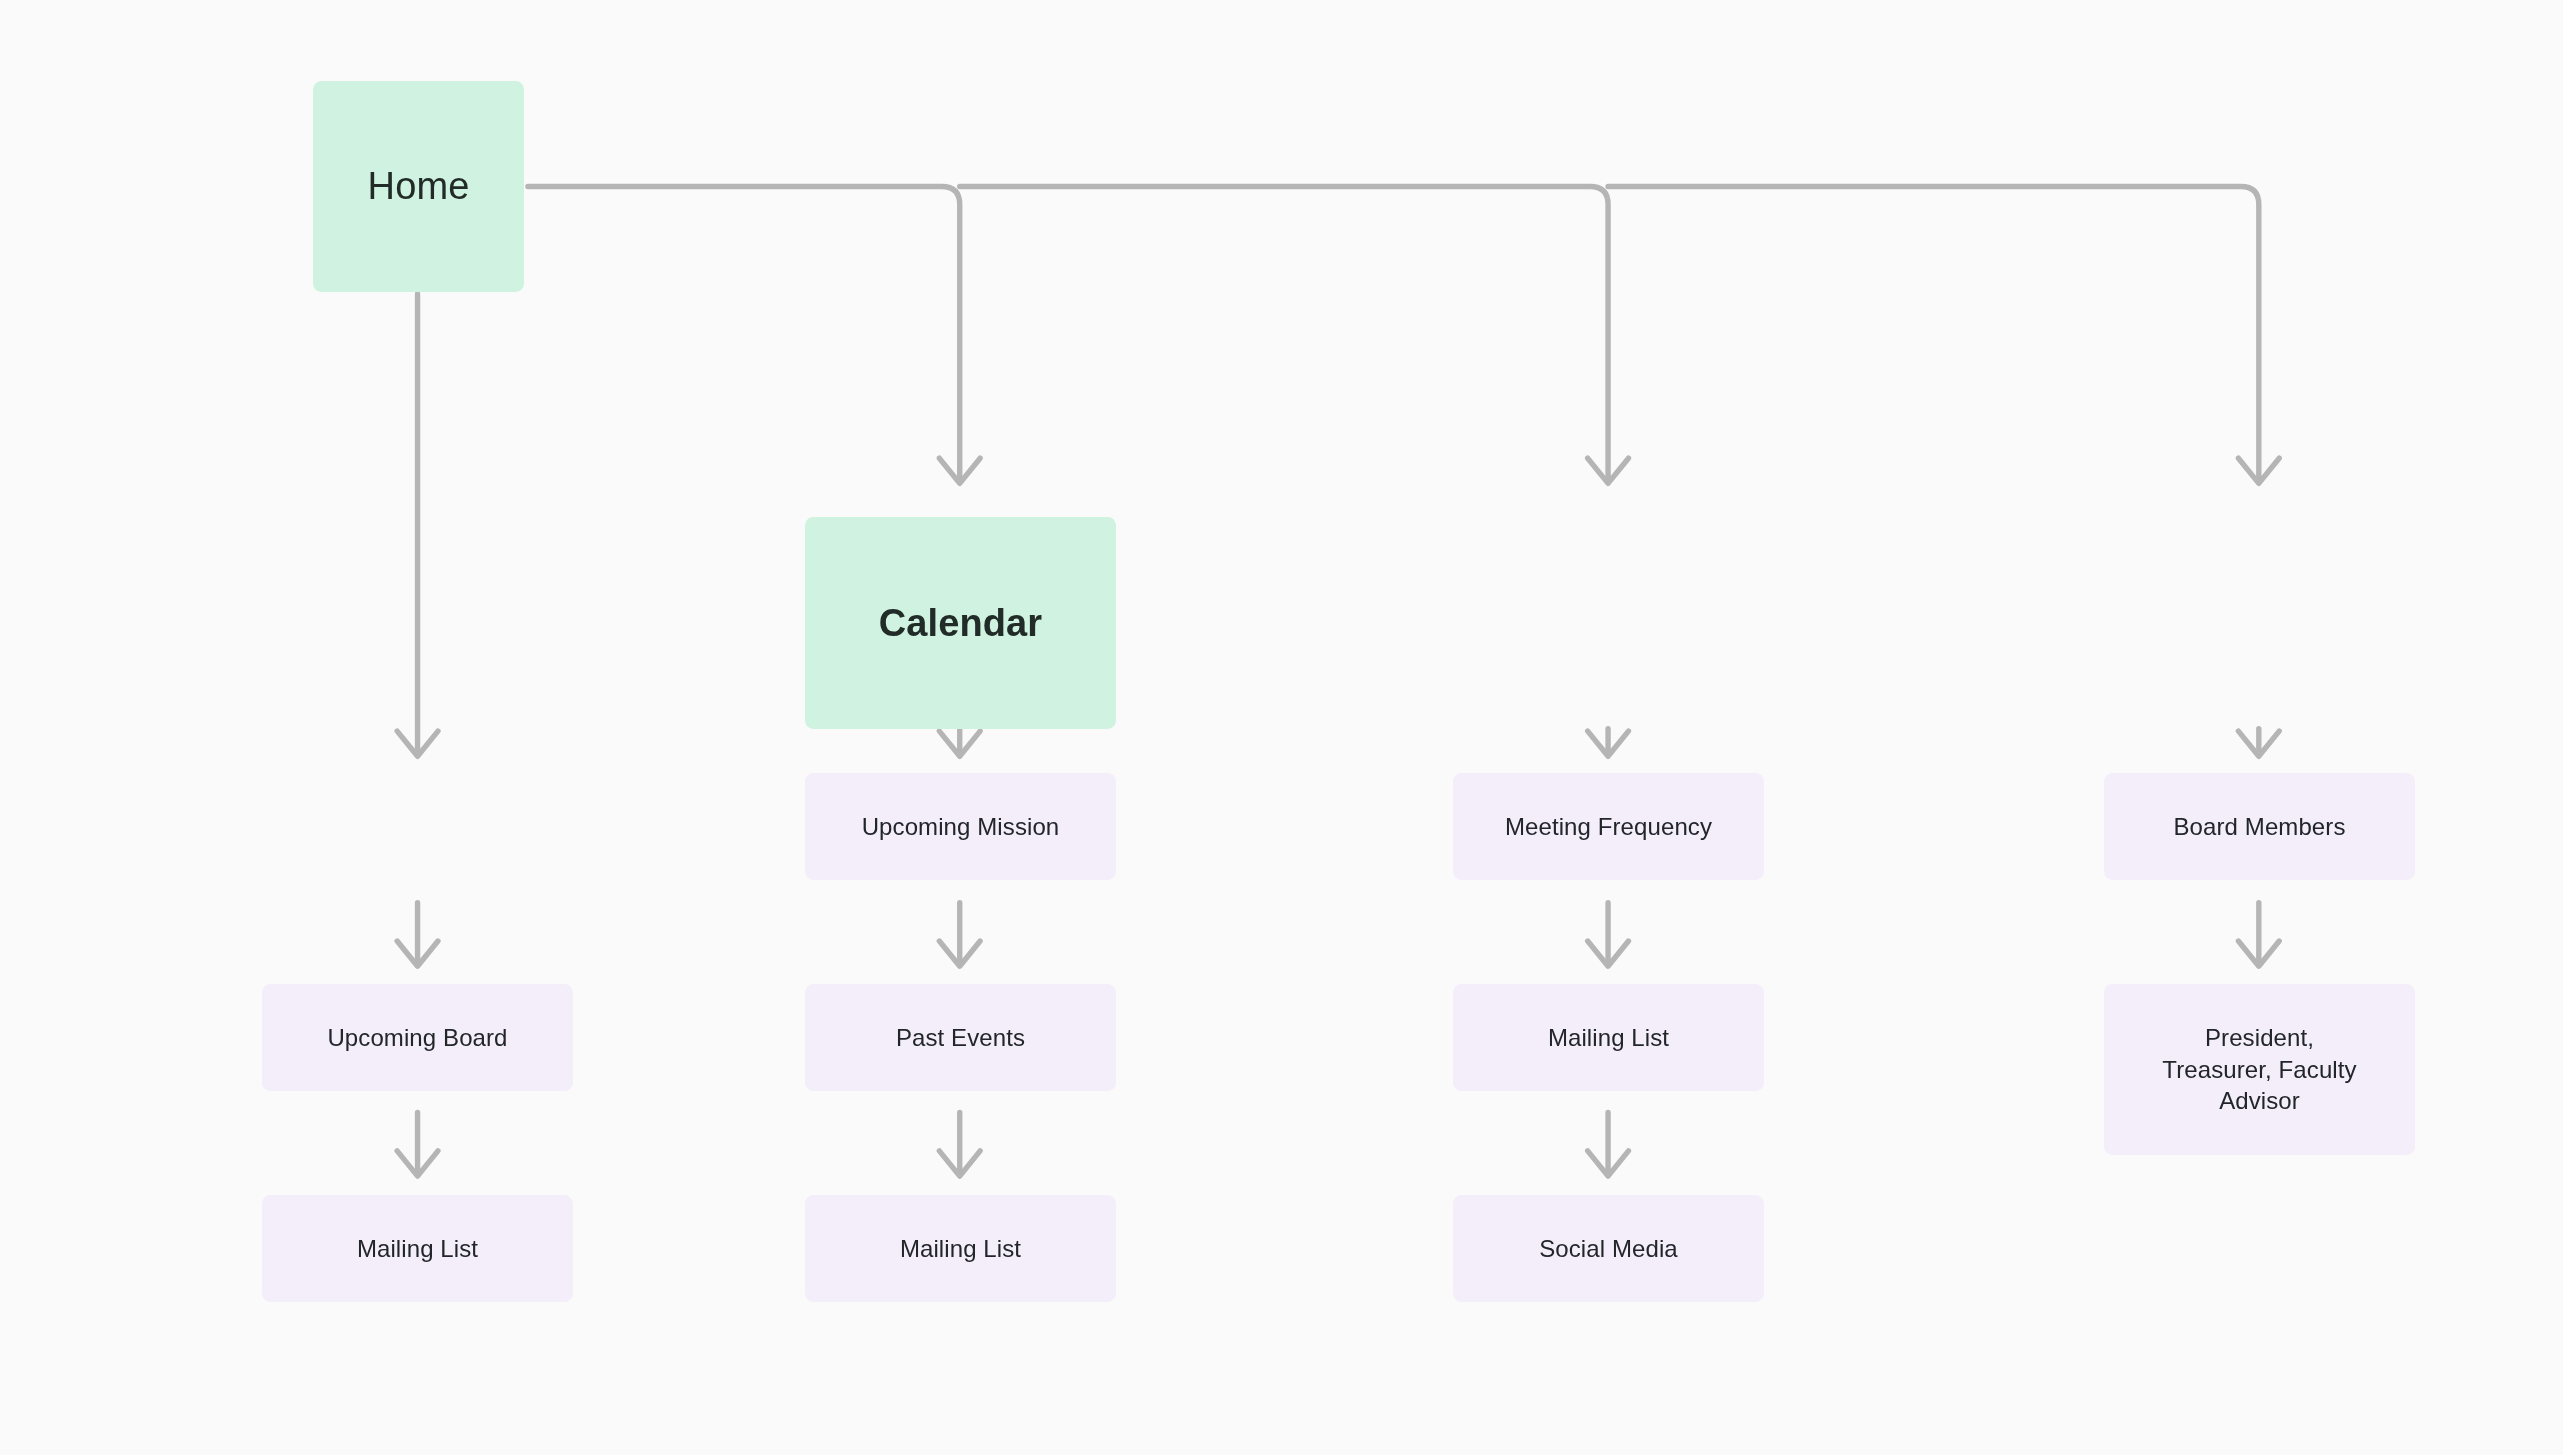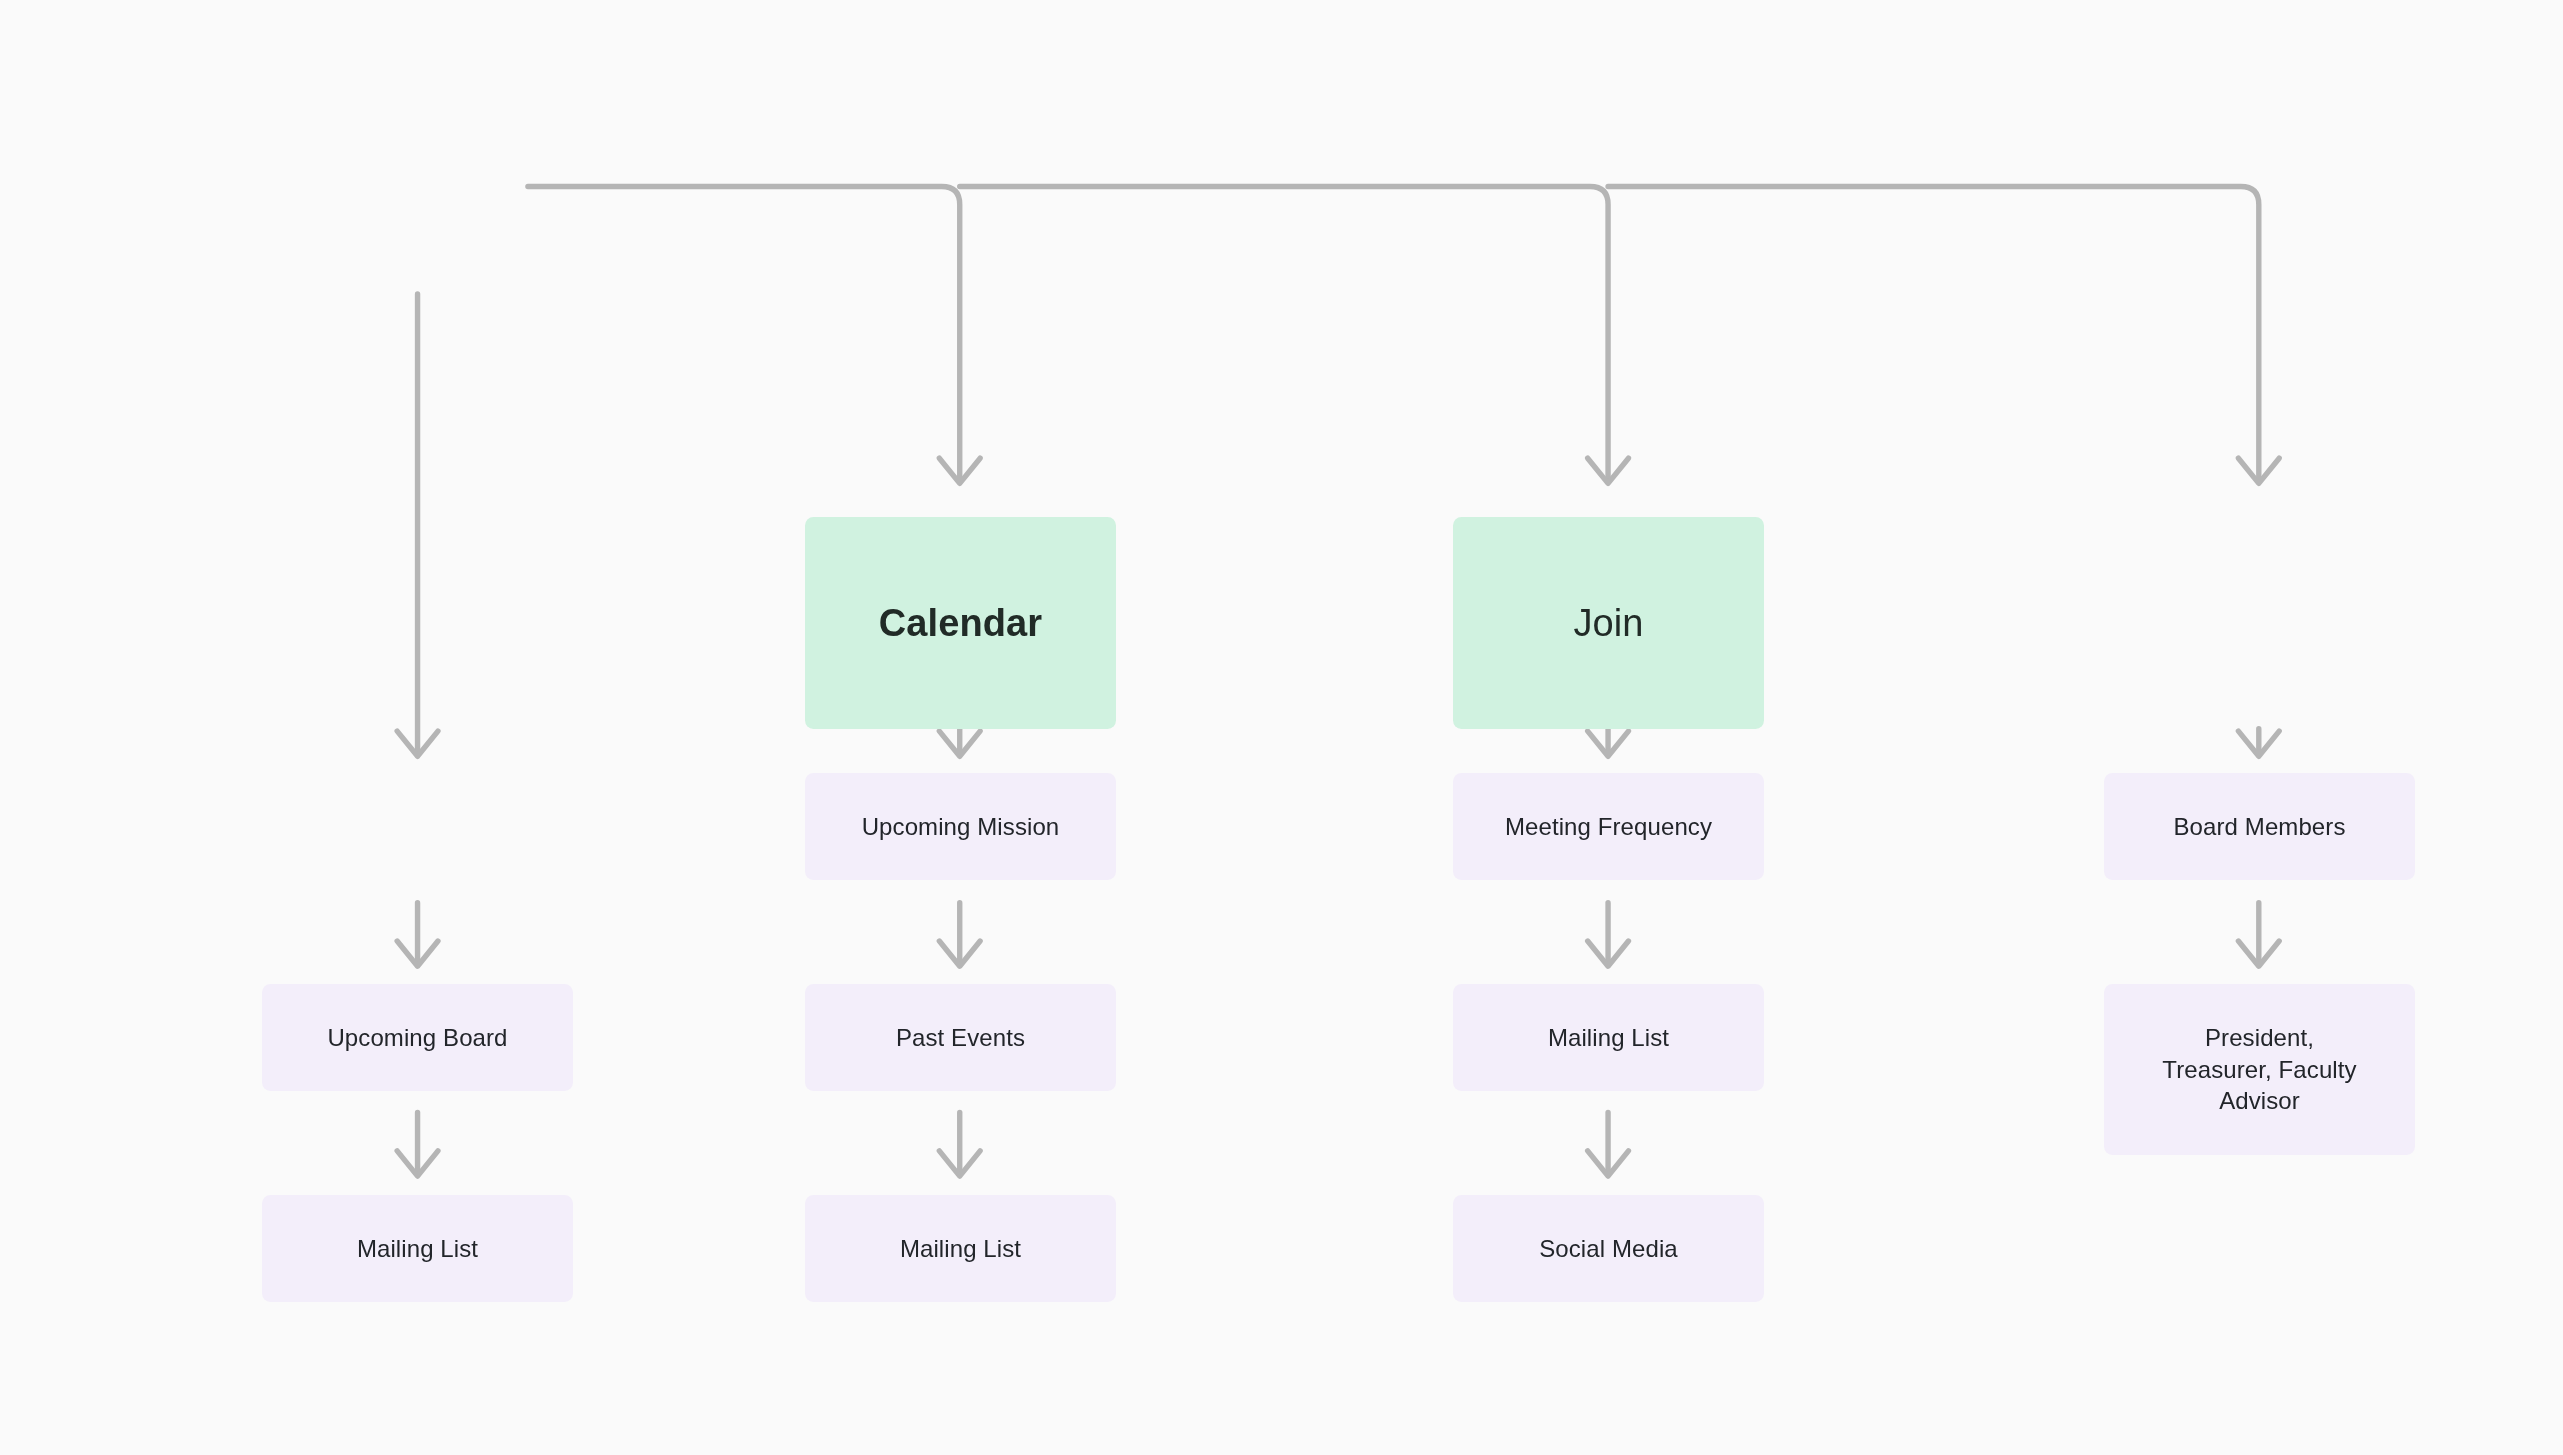--- a/index.html
+++ b/index.html
@@ -98,20 +98,23 @@
       <path d="M 2647 1919 L 2681 1961 L 2715 1919"></path>
 
       <path d="M 3766 1215 V 1255"></path>
       <path d="M 3732 1219 L 3766 1261 L 3800 1219"></path>
 
       <path d="M 3766 1505 V 1605"></path>
       <path d="M 3732 1569 L 3766 1611 L 3800 1569"></path>
     </g>
   </svg>
 
+  <div class="node node-primary" style="left:313px; top:81px; width:211px; height:211px;">
+    <span class="node-label">Home</span>
+  </div>
 
 
   <div class="node node-secondary" style="left:262px; top:984px; width:311px; height:107px;">
     <span class="node-label">Upcoming Board</span>
   </div>
 
   <div class="node node-secondary" style="left:262px; top:1195px; width:311px; height:107px;">
     <span class="node-label">Mailing List</span>
   </div>
 
@@ -124,23 +127,20 @@
   </div>
 
   <div class="node node-secondary" style="left:805px; top:984px; width:311px; height:107px;">
     <span class="node-label">Past Events</span>
   </div>
 
   <div class="node node-secondary" style="left:805px; top:1195px; width:311px; height:107px;">
     <span class="node-label">Mailing List</span>
   </div>
 
-  <div class="node node-primary" style="left:1453px; top:517px; width:311px; height:212px;">
-    <span class="node-label">Join</span>
-  </div>
 
   <div class="node node-secondary" style="left:1453px; top:773px; width:311px; height:107px;">
     <span class="node-label">Meeting Frequency</span>
   </div>
 
   <div class="node node-secondary" style="left:1453px; top:984px; width:311px; height:107px;">
     <span class="node-label">Mailing List</span>
   </div>
 
   <div class="node node-secondary" style="left:1453px; top:1195px; width:311px; height:107px;">

